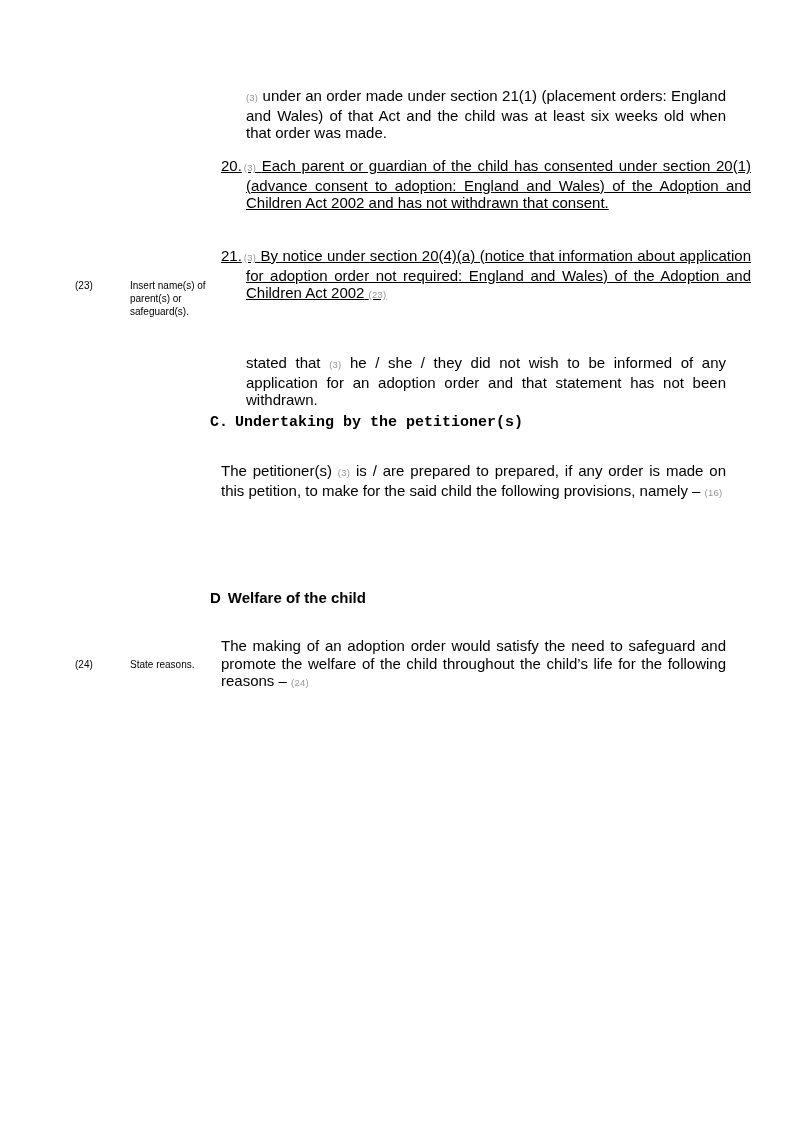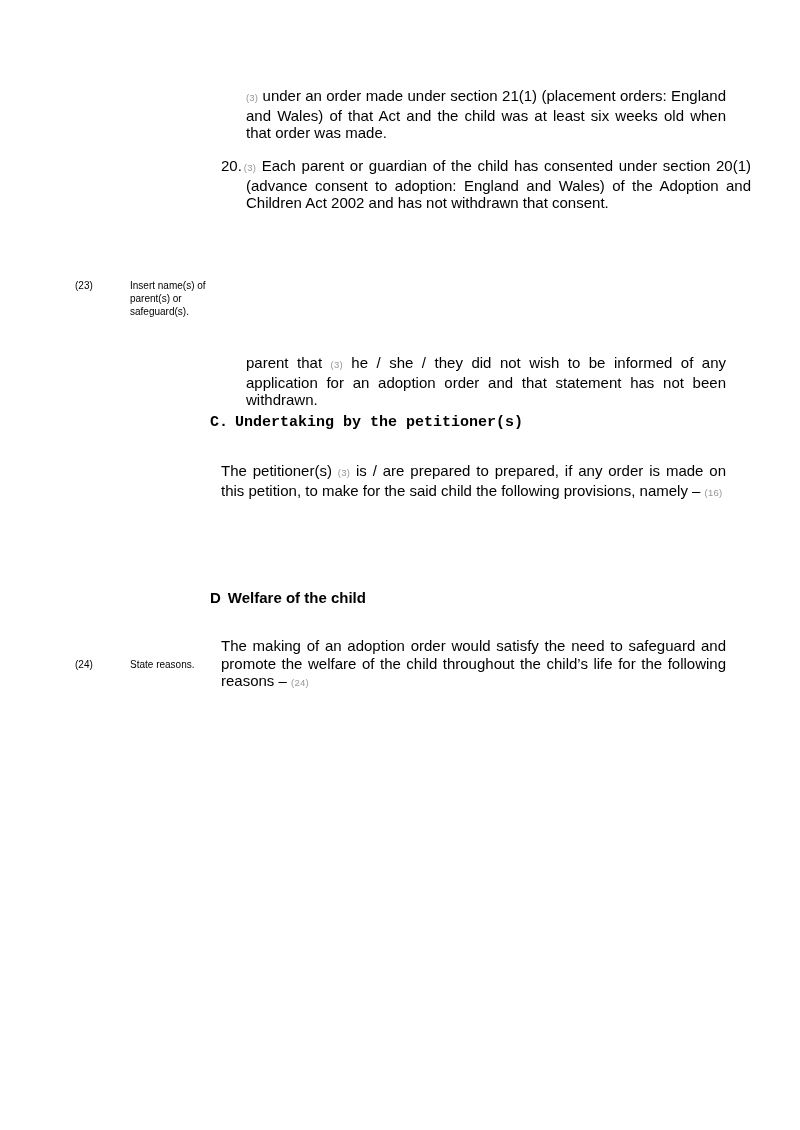--- a/index.html
+++ b/index.html
@@ -26,20 +26,21 @@
     line-height: 17.5px;
     text-align: justify;
   }
   .indent {
     left: 235px;
     width: 480px;
   }
   .hang {
     padding-left: 25px;
     text-indent: -25px;
+    text-decoration: underline;
   }
   .num {
     margin-right: 2px;
   }
   .marker {
     font-size: 9.5px;
     color: var(--marker-color, #969696);
     letter-spacing: 0.2px;
   }
   .heading {
@@ -103,23 +104,28 @@
   <p class="block indent b0">
     <span class="marker">(3)</span>
     <span>under an order made under section 21(1) (placement orders: England and Wales) of that Act and the child was at least six weeks old when that order was made.</span>
   </p>
 
   <p class="block hang b1">
     <span class="num">20.</span><span class="marker">(3)</span>
     <span>Each parent or guardian of the child has consented under section 20(1) (advance consent to adoption: England and Wales) of the Adoption and Children Act 2002 and has not withdrawn that consent.</span>
   </p>
 
+  <p class="block hang b2">
+    <span class="num">21.</span><span class="marker">(3)</span>
+    <span>By notice under section 20(4)(a) (notice that information about application for adoption order not required: England and Wales) of the Adoption and Children Act 2002</span>
+    <span class="marker">(23)</span>
+  </p>
 
   <p class="block indent b3">
-    <span>parent that</span>
+    <span>stated that</span>
     <span class="marker">(3)</span>
     <span>he / she / they did not wish to be informed of any application for an adoption order and that statement has not been withdrawn.</span>
   </p>
 
   <h3 class="heading hc"><span class="sec-letter">C.</span><span>Undertaking by the petitioner(s)</span></h3>
 
   <p class="block b4">
     <span>The petitioner(s)</span>
     <span class="marker">(3)</span>
     <span>is / are prepared to prepared, if any order is made on this petition, to make for the said child the following provisions, namely –</span>

